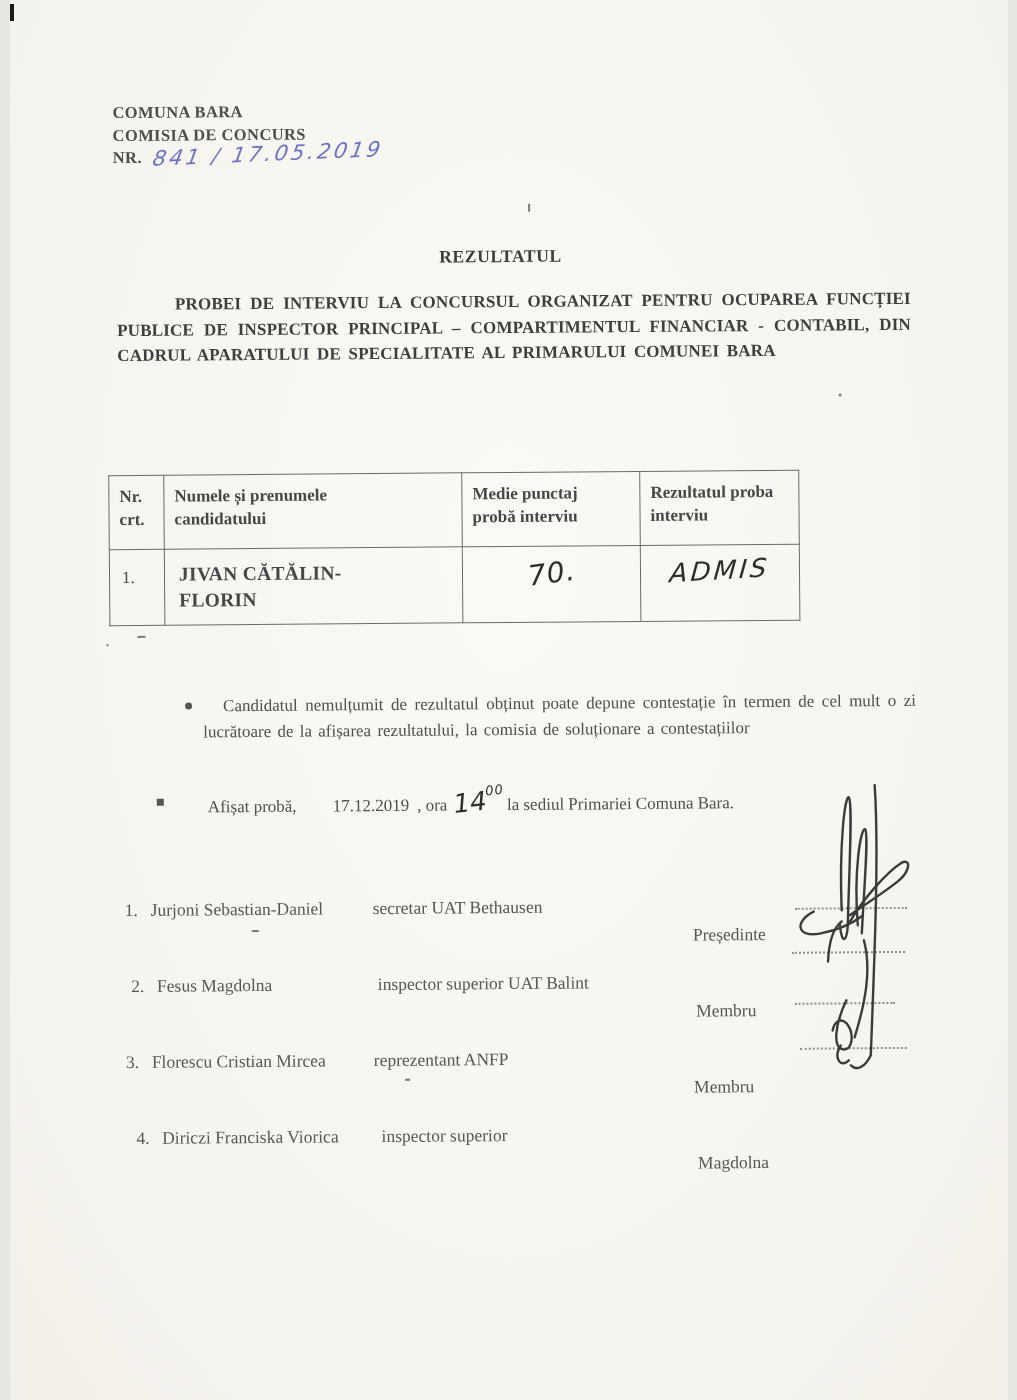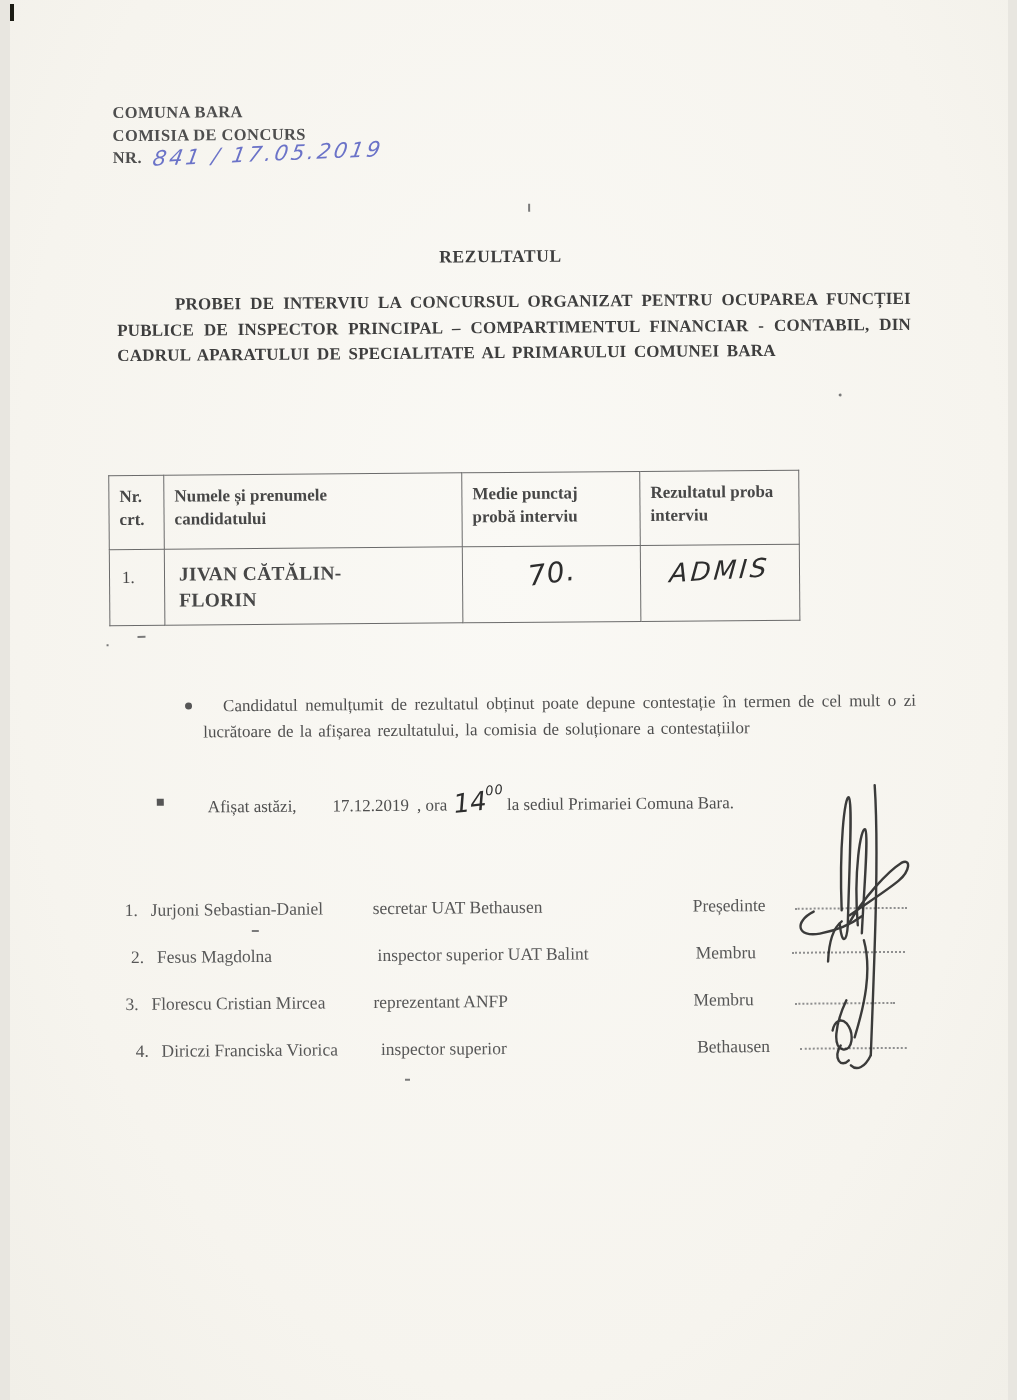--- a/index.html
+++ b/index.html
@@ -57,21 +57,21 @@
   .b2-text .gap2{display:inline-block;width:8px;}
   .hour-hand{font-family:"DejaVu Sans",sans-serif;font-style:italic;color:#2d2d2d;font-size:26px;display:inline-block;transform:rotate(-6deg);margin:0 2px 0 6px;line-height:10px;}
   .hour-hand sup{font-size:13px;vertical-align:14px;letter-spacing:1px;}
 
   
   .committee{position:absolute;left:113px;top:896px;width:690px;display:flex;flex-direction:column;gap:25px;font-size:17.5px;color:#575757;}
   .member-row{display:flex;line-height:22px;}
   .m-num{width:26px;}
   .m-name{width:222px;}
   .m-role{width:320px;}
-  .m-title{width:120px;}
+  .m-title{width:120px;margin-top:29px;}
   .committee .member-row:nth-child(2) .m-num{padding-left:6px;}
   .committee .member-row:nth-child(4) .m-num{padding-left:10px;}
 
   
   .sig-line{position:absolute;border-top:2px dotted #8f8f8f;height:0;}
   .sig1{left:783px;top:910px;width:112px;}
   .sig2{left:780px;top:954px;width:113px;}
   .sig3{left:783px;top:1005px;width:100px;}
   .sig4{left:787px;top:1050px;width:107px;}
   .signature-svg{position:absolute;left:772px;top:778px;width:150px;height:300px;}
@@ -138,21 +138,21 @@
         <td class="c-result"><span class="hand-dark result-hand">ADMIS</span></td>
       </tr>
     </tbody>
       </table>
 
     <div class="b1-marker"></div>
     <div class="b1-text">Candidatul nemulțumit de rezultatul obținut poate depune contestație în termen de cel mult o zi lucrătoare de la afișarea rezultatului, la comisia de soluționare a contestațiilor</div>
 
     <div class="b2-marker"></div>
     <div class="b2-text">
-      <span>Afișat astăzi,</span><span class="gap1"></span><span>17.12.2019</span><span class="gap2"></span><span>, ora</span><span class="hour-hand"><span>14</span><sup>00</sup></span><span>la sediul Primariei Comuna Bara.</span>
+      <span>Afișat probă,</span><span class="gap1"></span><span>17.12.2019</span><span class="gap2"></span><span>, ora</span><span class="hour-hand"><span>14</span><sup>00</sup></span><span>la sediul Primariei Comuna Bara.</span>
     </div>
 
     <div class="committee">
       <div class="member-row">
         <span class="m-num">1.</span>
         <span class="m-name">Jurjoni Sebastian-Daniel</span>
         <span class="m-role">secretar UAT Bethausen</span>
         <span class="m-title">Președinte</span>
       </div>
       <div class="member-row">
@@ -164,21 +164,21 @@
       <div class="member-row">
         <span class="m-num">3.</span>
         <span class="m-name">Florescu Cristian Mircea</span>
         <span class="m-role">reprezentant  ANFP</span>
         <span class="m-title">Membru</span>
       </div>
       <div class="member-row">
         <span class="m-num">4.</span>
         <span class="m-name">Diriczi Franciska Viorica</span>
         <span class="m-role">inspector superior</span>
-        <span class="m-title">Bethausen</span>
+        <span class="m-title">Magdolna</span>
       </div>
     </div>
 
     <div class="sig-line sig1"></div>
     <div class="sig-line sig2"></div>
     <div class="sig-line sig3"></div>
     <div class="sig-line sig4"></div>
 
     <svg class="signature-svg" viewBox="0 0 150 300">
       <g fill="none" stroke="#222222" stroke-width="2.4" stroke-linecap="round" opacity="0.88">

